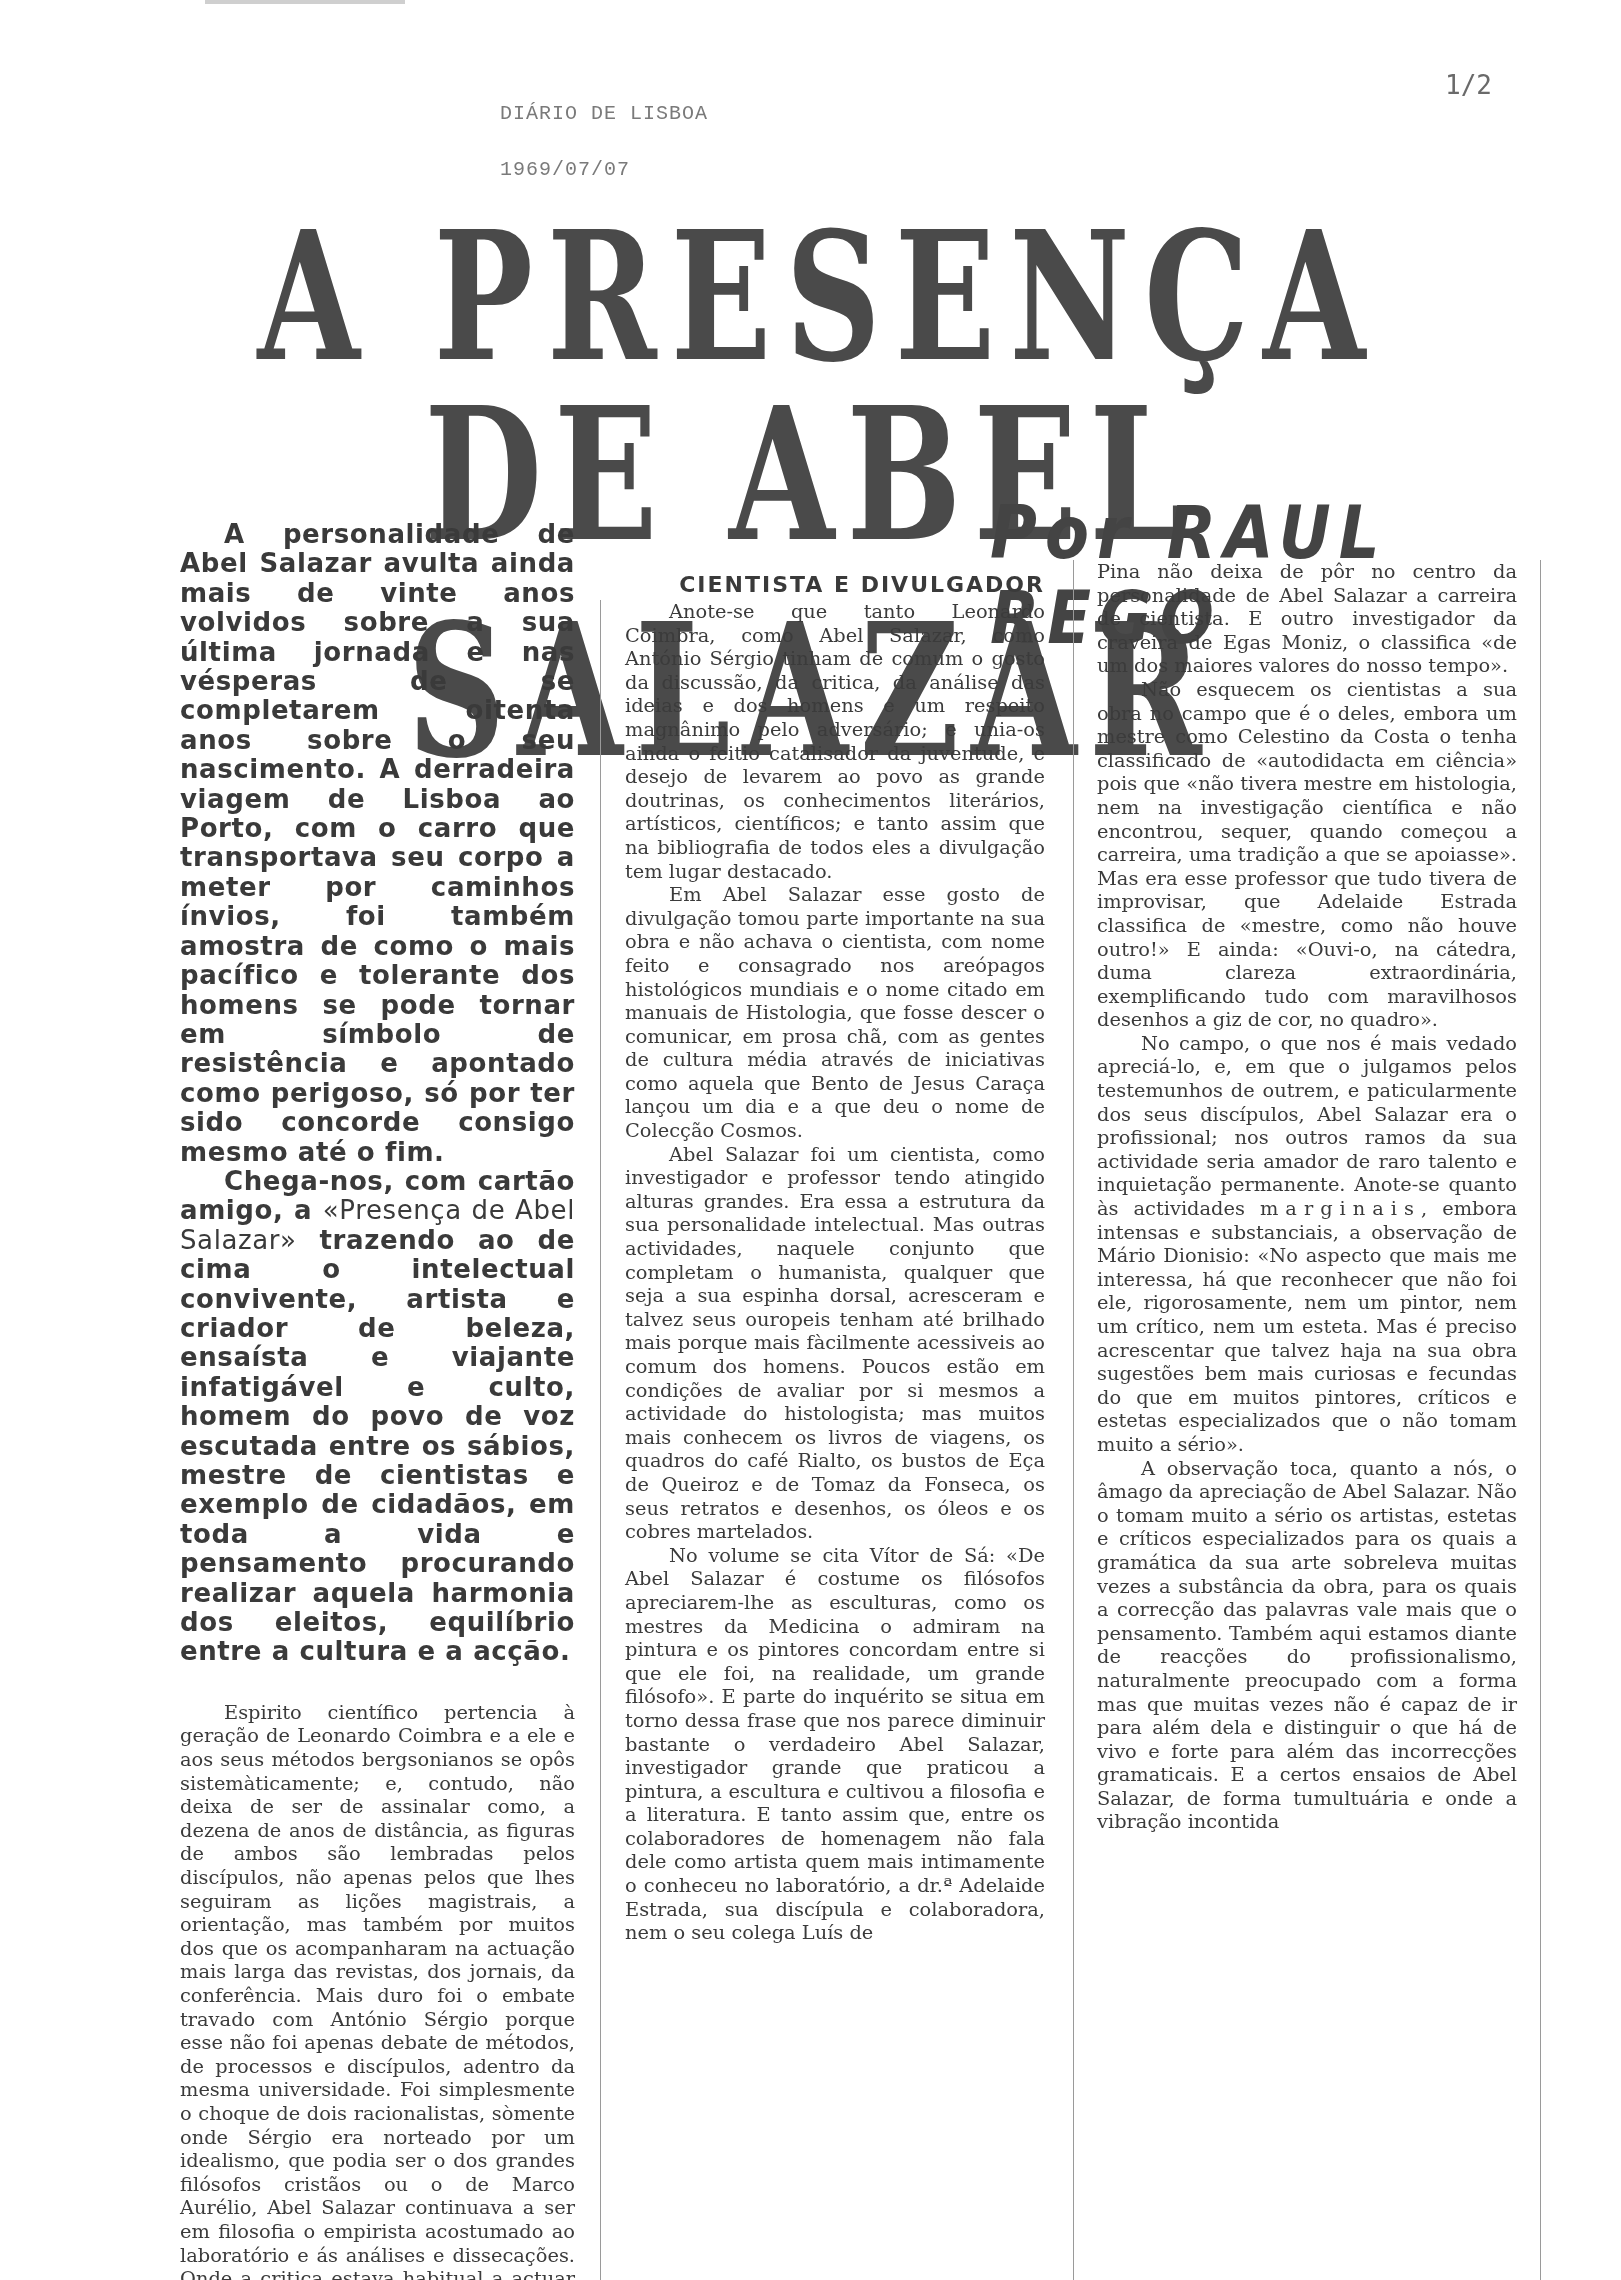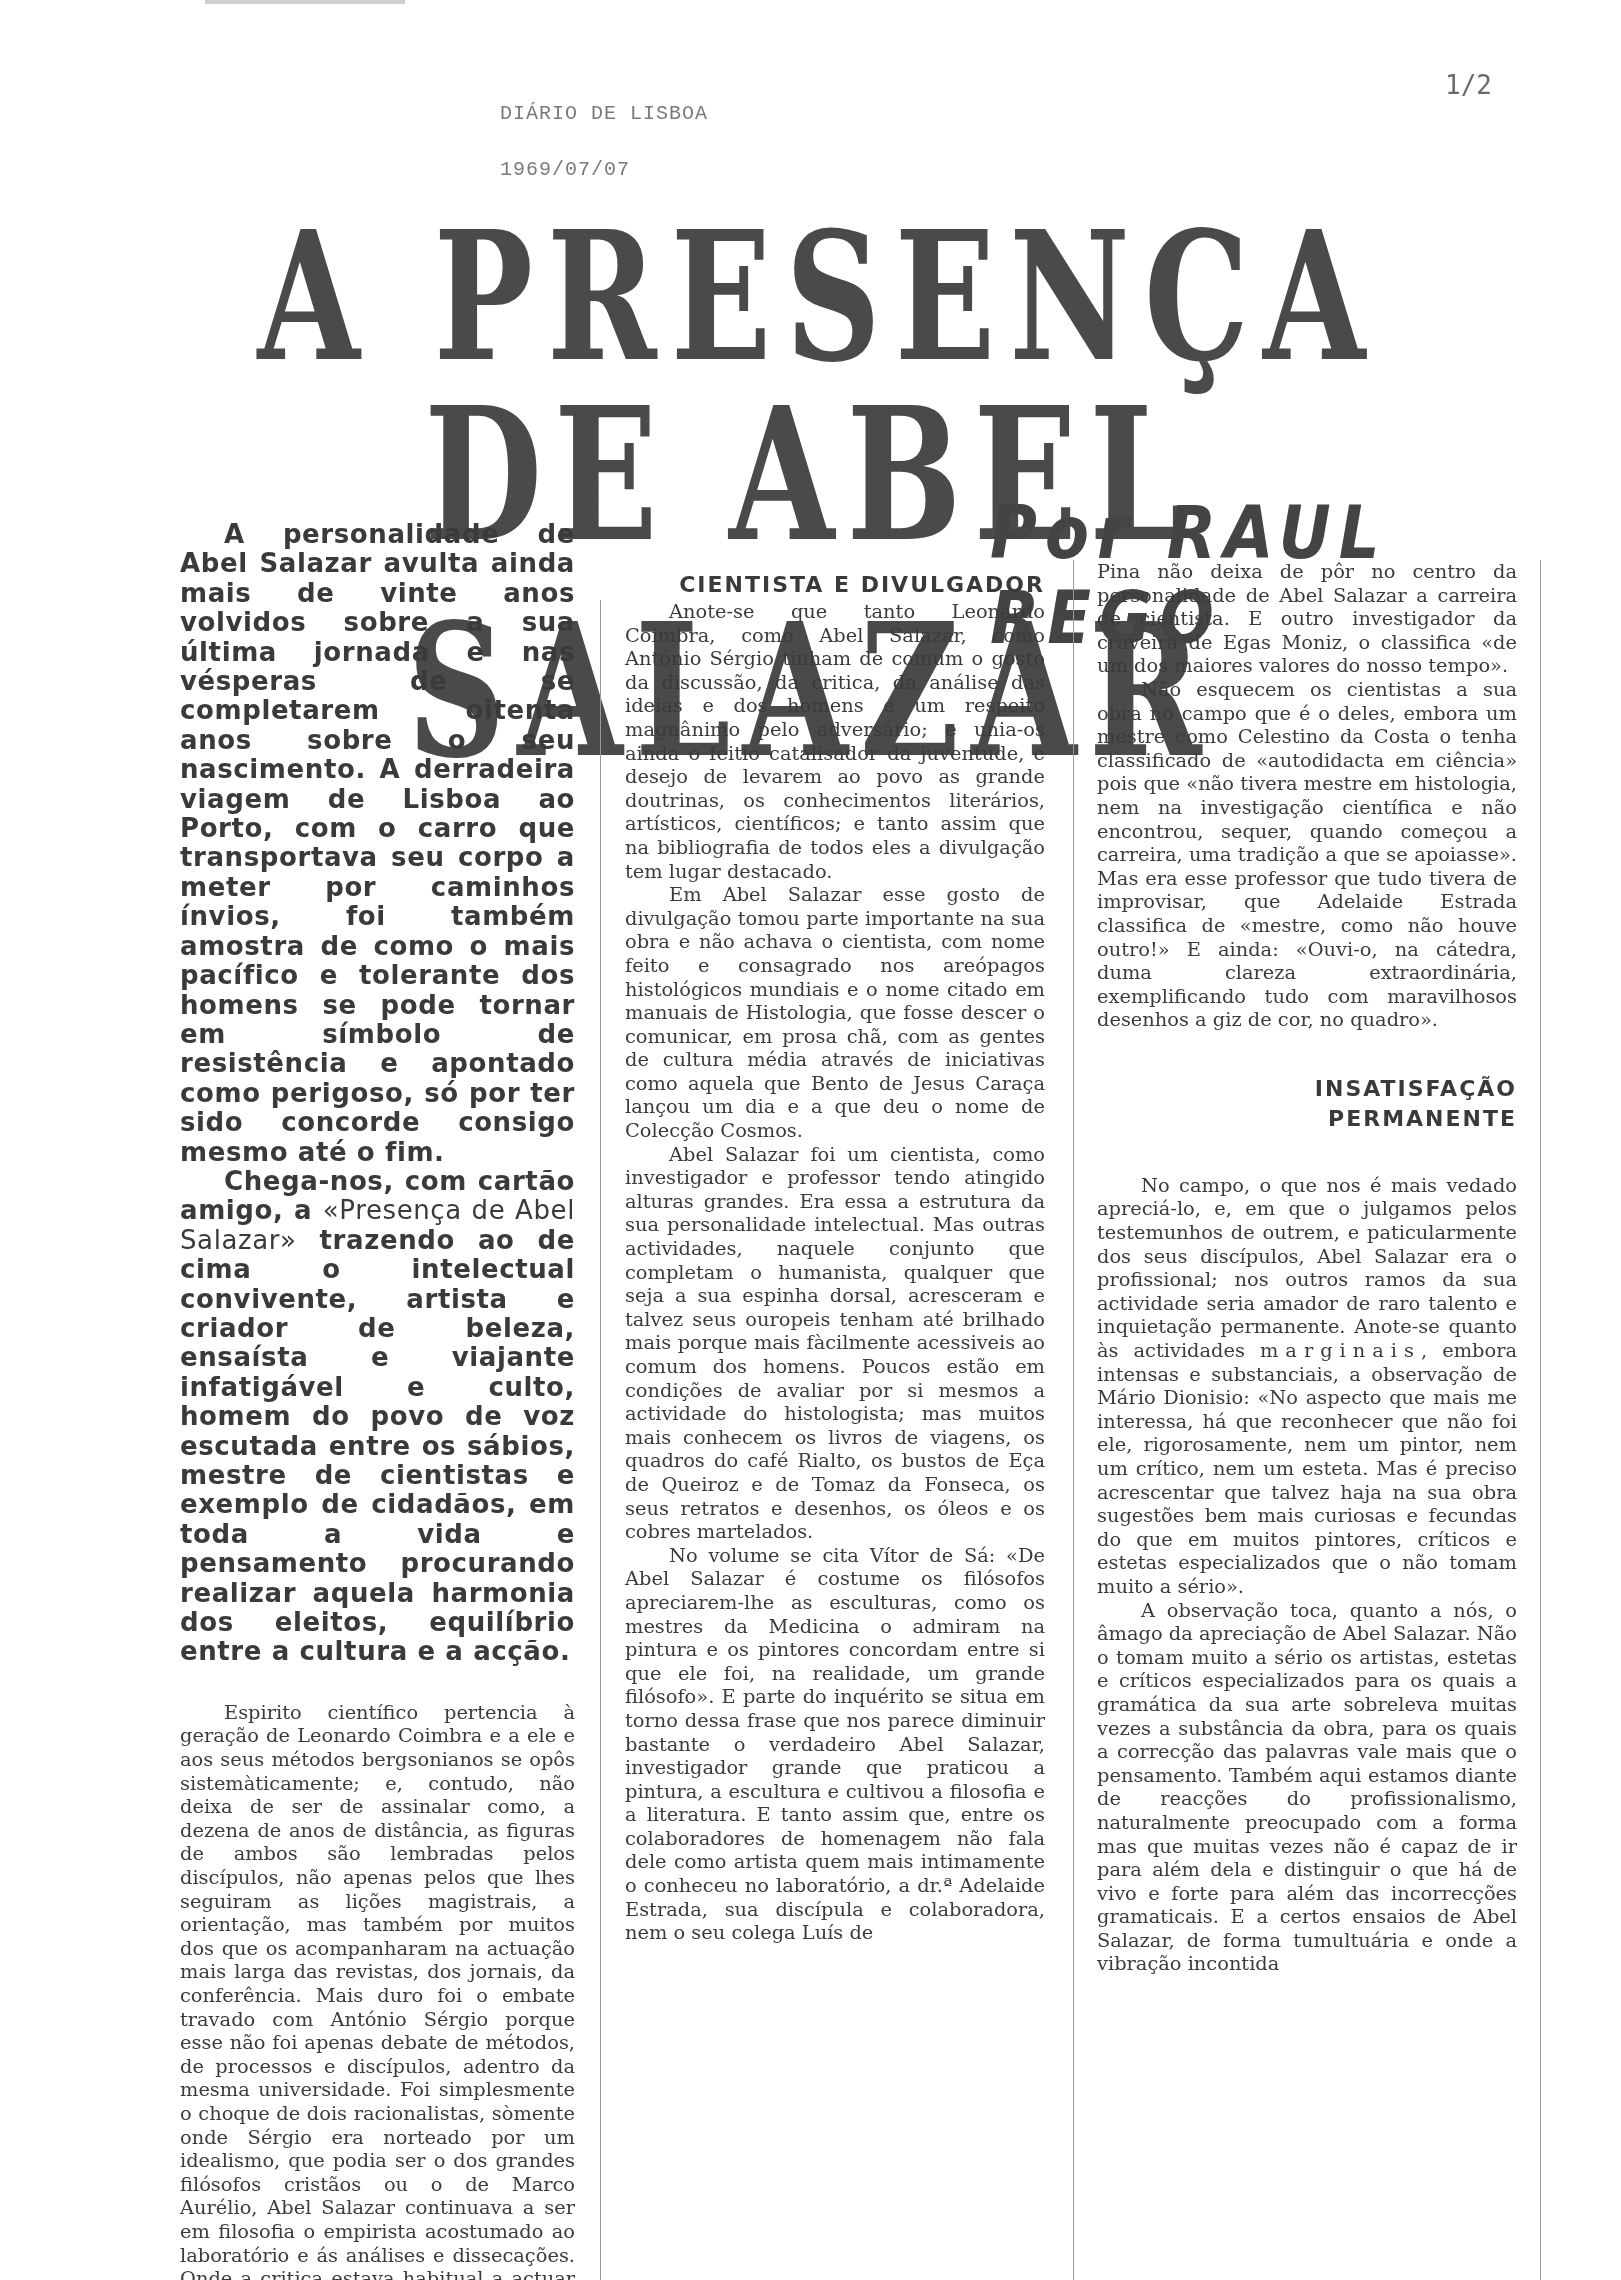--- a/index.html
+++ b/index.html
@@ -61,18 +61,17 @@
     <p>Abel Salazar foi um cientista, como investigador e professor tendo atingido alturas grandes. Era essa a estrutura da sua personalidade intelectual. Mas outras actividades, naquele conjunto que completam o humanista, qualquer que seja a sua espinha dorsal, acresceram e talvez seus ouropeis tenham até brilhado mais porque mais fàcilmente acessiveis ao comum dos homens. Poucos estão em condições de avaliar por si mesmos a actividade do histologista; mas muitos mais conhecem os livros de viagens, os quadros do café Rialto, os bustos de Eça de Queiroz e de Tomaz da Fonseca, os seus retratos e desenhos, os óleos e os cobres martelados.</p>
     <p>No volume se cita Vítor de Sá: «De Abel Salazar é costume os filósofos apreciarem-lhe as esculturas, como os mestres da Medicina o admiram na pintura e os pintores concordam entre si que ele foi, na realidade, um grande filósofo». E parte do inquérito se situa em torno dessa frase que nos parece diminuir bastante o verdadeiro Abel Salazar, investigador grande que praticou a pintura, a escultura e cultivou a filosofia e a literatura. E tanto assim que, entre os colaboradores de homenagem não fala dele como artista quem mais intimamente o conheceu no laboratório, a dr.ª Adelaide Estrada, sua discípula e colaboradora, nem o seu colega Luís de</p>
   </div>
 </div>
 
 <div class="col col-right">
   <div class="body-text">
     <p style="text-indent:0">Pina não deixa de pôr no centro da personalidade de Abel Salazar a carreira de cientista. E outro investigador da craveira de Egas Moniz, o classifica «de um dos maiores valores do nosso tempo».</p>
     <p>Não esquecem os cientistas a sua obra no campo que é o deles, embora um mestre como Celestino da Costa o tenha classificado de «autodidacta em ciência» pois que «não tivera mestre em histologia, nem na investigação científica e não encontrou, sequer, quando começou a carreira, uma tradição a que se apoiasse». Mas era esse professor que tudo tivera de improvisar, que Adelaide Estrada classifica de «mestre, como não houve outro!» E ainda: «Ouvi-o, na cátedra, duma clareza extraordinária, exemplificando tudo com maravilhosos desenhos a giz de cor, no quadro».</p>
   </div>
-  <p class="subhead right"><span>INSATISFAÇÃO</span><br><span>PERMANENTE</span></p>
   <div class="body-text">
     <p><span>No campo, o que nos é mais vedado apreciá-lo, e, em que o julgamos pelos testemunhos de outrem, e paticularmente dos seus discípulos, Abel Salazar era o profissional; nos outros ramos da sua actividade seria amador de raro talento e inquietação permanente. Anote-se quanto às actividades </span><span class="spaced">marginais</span><span>, embora intensas e substanciais, a observação de Mário Dionisio: «No aspecto que mais me interessa, há que reconhecer que não foi ele, rigorosamente, nem um pintor, nem um crítico, nem um esteta. Mas é preciso acrescentar que talvez haja na sua obra sugestões bem mais curiosas e fecundas do que em muitos pintores, críticos e estetas especializados que o não tomam muito a sério».</span></p>
     <p>A observação toca, quanto a nós, o âmago da apreciação de Abel Salazar. Não o tomam muito a sério os artistas, estetas e críticos especializados para os quais a gramática da sua arte sobreleva muitas vezes a substância da obra, para os quais a correcção das palavras vale mais que o pensamento. Também aqui estamos diante de reacções do profissionalismo, naturalmente preocupado com a forma mas que muitas vezes não é capaz de ir para além dela e distinguir o que há de vivo e forte para além das incorrecções gramaticais. E a certos ensaios de Abel Salazar, de forma tumultuária e onde a vibração incontida</p>
   </div>
 </div>
 
 </body></html>

